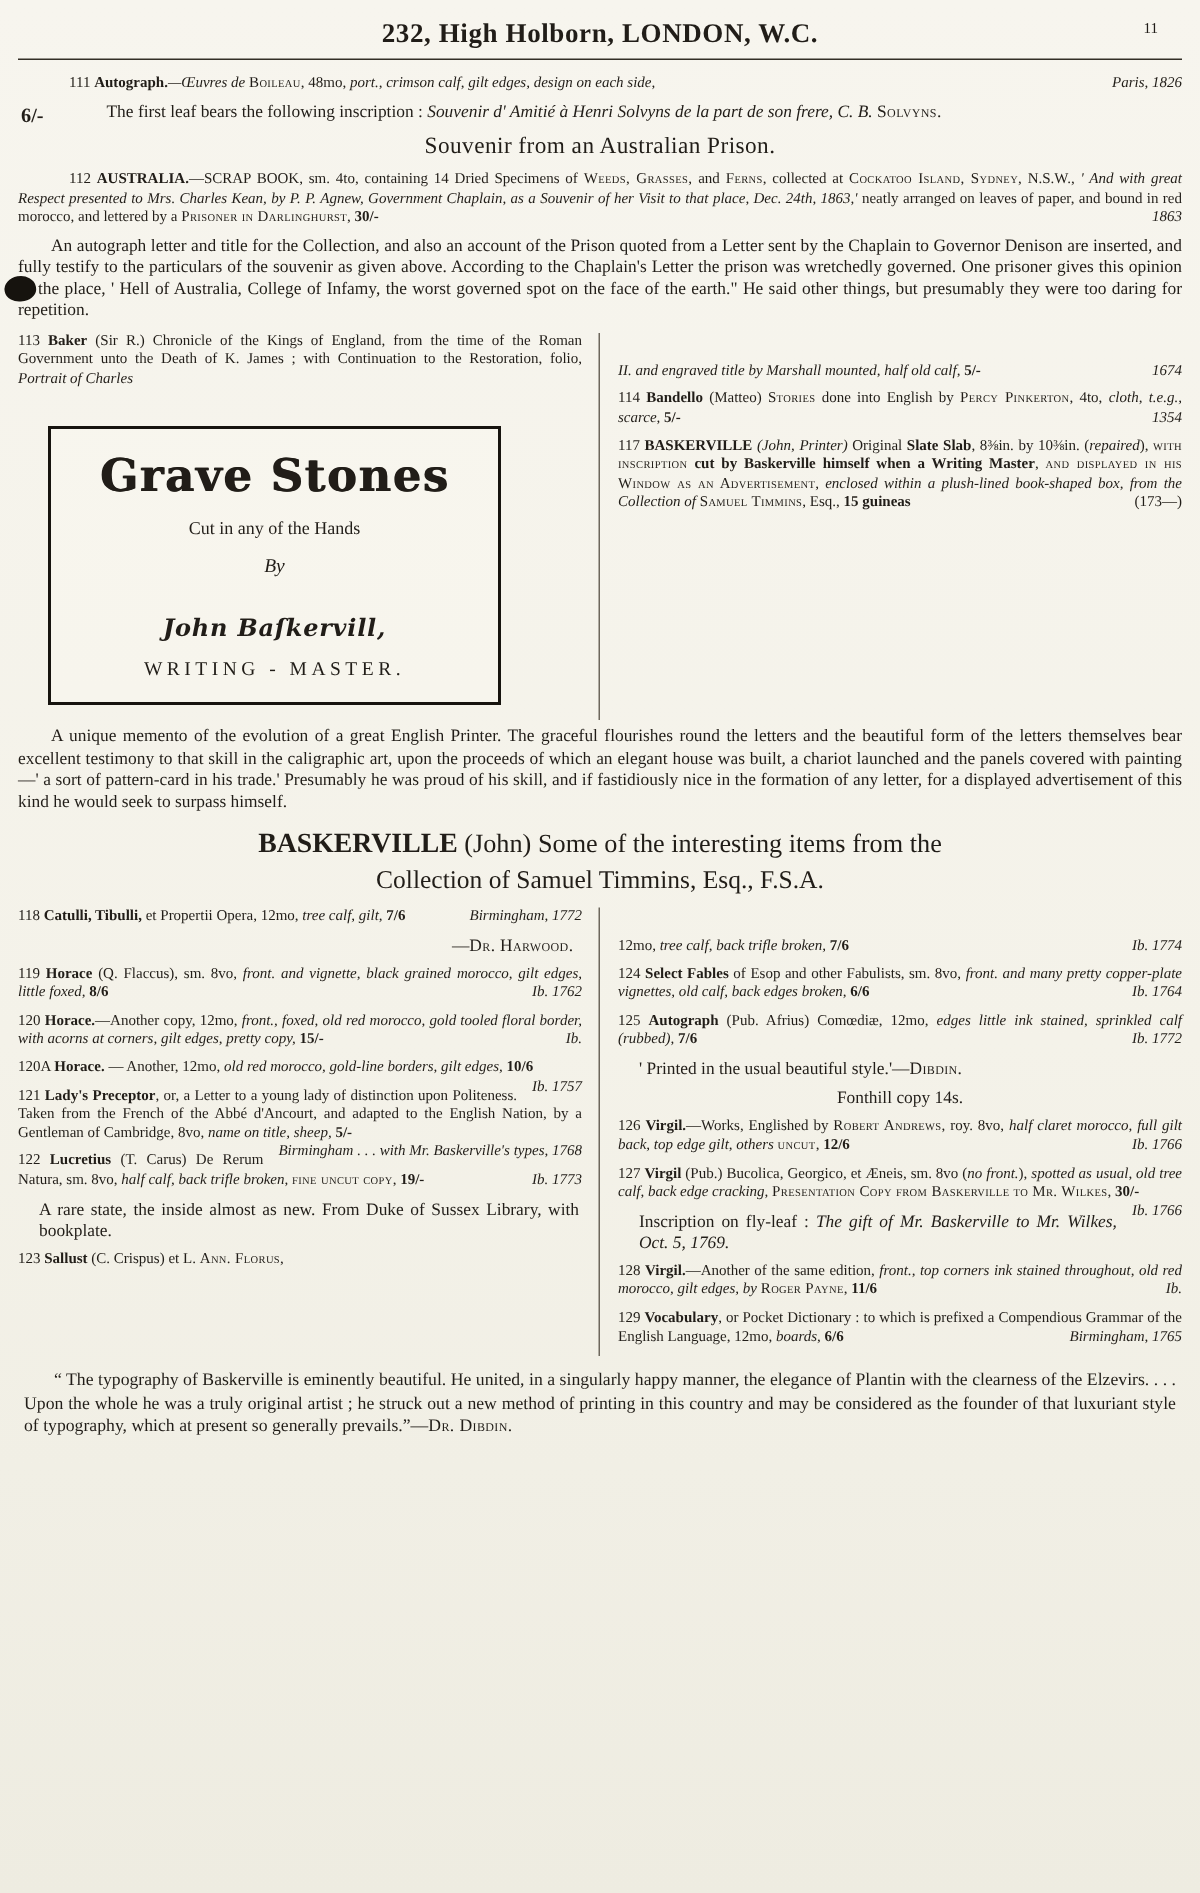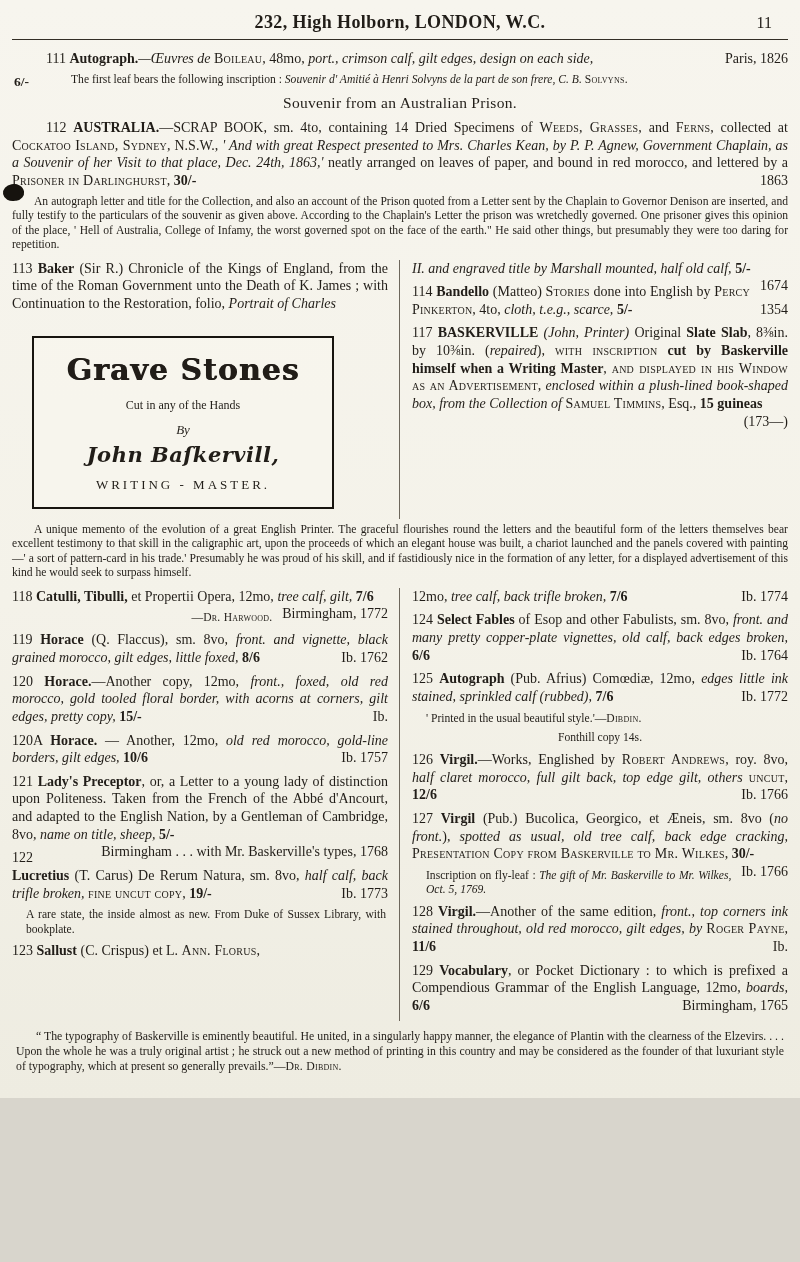--- a/index.html
+++ b/index.html
@@ -1,63 +1,63 @@
 <!DOCTYPE html>
 <html><head>
 <meta charset="utf-8">
 <title>232, High Holborn, LONDON, W.C.</title>
 <style>
   *{box-sizing:border-box;}
   html,body{margin:0;padding:0;background:#d8d5cc;}
   .page{
-    width:800px;height:1098px;margin:0 auto;position:relative;overflow:hidden;
+    width:800px;height:1262px;margin:0 auto;position:relative;overflow:hidden;
     background:linear-gradient(180deg,#f7f5ee 0%,#f4f2e9 55%,#eeece1 100%);
     color:#211d18;
     font-family:"Liberation Serif","DejaVu Serif",serif;
     padding:10px 12px 8px 12px;
   }
   
   .header{position:relative;padding:2px 6px 3px 6px;}
   .header-address{display:block;text-align:center;font-weight:bold;font-size:18px;letter-spacing:.4px;}
-  .header-pagenum{position:absolute;right:16px;top:4px;font-size:16px;}
+  .header-pagenum{position:absolute;right:16px;top:4px;font-size:10px;}
   .header-rule{border-top:1.5px solid #332e26;margin:3px 0 10px 0;}
   
   p{margin:0;}
-  .entry-text{font-size:14px;line-height:1.26;text-align:justify;margin:0 0 5px 0;}
+  .entry-text{font-size:10px;line-height:1.26;text-align:justify;margin:0 0 5px 0;}
   .full-entry{text-indent:34px;}
   .note-text{font-size:11.6px;line-height:1.25;text-align:justify;margin:0 0 7px 0;}
   .note-indent{text-indent:22px;}
   .center-heading{font-size:15.5px;text-align:center;margin:4px 0 7px 0;letter-spacing:.3px;}
   
   .st-b{font-weight:700;}
   .st-i{font-style:italic;}
   .st-sc{font-variant:small-caps;letter-spacing:.25px;}
-  .st-date{float:right;padding-left:10px;}
+  .st-date{float:right;font-style:italic;padding-left:10px;}
   .st-ref{float:right;padding-left:10px;}
   .st-pricefloat{float:left;font-weight:700;font-style:normal;font-size:13.5px;margin:1px 42px 0 2px;}
   
   .twocol{display:flex;align-items:stretch;margin:2px 0 4px 0;}
   .col{width:50%;}
   .col-left{border-right:1px solid #6d675c;padding-right:11px;}
-  .col-right{padding-left:12px;}
+  .col-right{padding-left:12px;margin-top:20px;}
   .col .entry-text{margin-bottom:6px;}
   .col-note{font-size:11.6px;line-height:1.25;text-align:justify;margin:1px 2px 5px 14px;}
   .col-note-sig{font-size:11.6px;text-align:right;margin:0 6px 7px 0;}
   .col-note-center{font-size:11.6px;text-align:center;margin:0 0 7px 0;}
   
   .grave-box{
     border:2.5px solid #17140f;margin:24px 54px 10px 20px;padding:16px 8px 14px 8px;
     text-align:center;background:rgba(250,248,240,.5);
   }
   .grave-title{font-family:"DejaVu Serif",serif;font-weight:bold;font-size:30px;line-height:1.05;
     letter-spacing:1px;text-shadow:.6px 0 0 currentColor;}
   .grave-line2{font-size:12px;margin-top:12px;}
   .grave-by{font-size:13px;font-style:italic;margin-top:9px;}
-  .grave-name{font-family:"DejaVu Serif",serif;font-weight:bold;font-style:italic;font-size:21px;
-    margin-top:4px;letter-spacing:.5px;}
+  .grave-name{font-family:"DejaVu Serif",serif;font-weight:bold;font-style:italic;font-size:16px;
+    margin-top:24px;letter-spacing:.5px;}
   .grave-sub{font-size:13px;letter-spacing:3px;margin-top:10px;}
   
   .section-heading{text-align:center;margin:10px 0 8px 0;}
   .section-heading .line1{font-size:17.5px;}
   .section-heading .line1 .st-b{font-size:18.5px;}
   .section-heading .line2{font-size:17px;margin-top:3px;}
   
   .footer-quote{font-size:11.8px;line-height:1.3;text-align:justify;text-indent:20px;margin:8px 4px 0 4px;}
   
   .ink-blot{position:absolute;left:3px;top:184px;width:21px;height:17px;background:#16130e;
@@ -97,20 +97,24 @@
     </div>
     <div class="col col-right">
       <p class="entry-text"><span class="st-i">II. and engraved title by Marshall mounted, half old calf, </span><span class="st-b">5/-</span><span class="st-date">1674</span></p>
       <p class="entry-text"><span>114 </span><span class="st-b">Bandello</span><span> (Matteo) </span><span class="st-sc">Stories</span><span> done into English by </span><span class="st-sc">Percy Pinkerton</span><span>, 4to, </span><span class="st-i">cloth, t.e.g., scarce,</span><span> </span><span class="st-b">5/-</span><span class="st-date">1354</span></p>
       <p class="entry-text"><span>117 </span><span class="st-b">BASKERVILLE</span><span class="st-i"> (John, Printer)</span><span> Original </span><span class="st-b">Slate Slab</span><span>, 8⅜in. by 10⅜in. (</span><span class="st-i">repaired</span><span>), </span><span class="st-sc">with inscription</span><span> </span><span class="st-b">cut by Baskerville himself when a Writing Master</span><span>, </span><span class="st-sc">and displayed in his Window as an Advertisement</span><span>, </span><span class="st-i">enclosed within a plush-lined book-shaped box, from the Collection of </span><span class="st-sc">Samuel Timmins</span><span>, Esq., </span><span class="st-b">15 guineas</span><span class="st-ref">(173—)</span></p>
     </div>
   </div>
 
   <p class="note-text note-indent"><span>A unique memento of the evolution of a great English Printer. The graceful flourishes round the letters and the beautiful form of the letters themselves bear excellent testimony to that skill in the caligraphic art, upon the proceeds of which an elegant house was built, a chariot launched and the panels covered with painting—' a sort of pattern-card in his trade.' Presumably he was proud of his skill, and if fastidiously nice in the formation of any letter, for a displayed advertisement of this kind he would seek to surpass himself.</span></p>
 
+  <div class="section-heading">
+    <div class="line1"><span class="st-b">BASKERVILLE</span><span> (John) Some of the interesting items from the</span></div>
+    <div class="line2">Collection of Samuel Timmins, Esq., F.S.A.</div>
+  </div>
 
   <div class="twocol">
     <div class="col col-left">
       <p class="entry-text"><span>118 </span><span class="st-b">Catulli, Tibulli,</span><span> et Propertii Opera, 12mo, </span><span class="st-i">tree calf, gilt,</span><span> </span><span class="st-b">7/6</span><span class="st-date">Birmingham, 1772</span></p>
       <div class="col-note-sig"><span>—</span><span class="st-sc">Dr. Harwood</span><span>.</span></div>
       <p class="entry-text"><span>119 </span><span class="st-b">Horace</span><span> (Q. Flaccus), sm. 8vo, </span><span class="st-i">front. and vignette, black grained morocco, gilt edges, little foxed,</span><span> </span><span class="st-b">8/6</span><span class="st-date">Ib. 1762</span></p>
       <p class="entry-text"><span>120 </span><span class="st-b">Horace.</span><span>—Another copy, 12mo, </span><span class="st-i">front., foxed, old red morocco, gold tooled floral border, with acorns at corners, gilt edges, pretty copy,</span><span> </span><span class="st-b">15/-</span><span class="st-date">Ib.</span></p>
       <p class="entry-text"><span>120A </span><span class="st-b">Horace.</span><span> — Another, 12mo, </span><span class="st-i">old red morocco, gold-line borders, gilt edges,</span><span> </span><span class="st-b">10/6</span><span class="st-date">Ib. 1757</span></p>
       <p class="entry-text"><span>121 </span><span class="st-b">Lady's Preceptor</span><span>, or, a Letter to a young lady of distinction upon Politeness. Taken from the French of the Abbé d'Ancourt, and adapted to the English Nation, by a Gentleman of Cambridge, 8vo, </span><span class="st-i">name on title, sheep,</span><span> </span><span class="st-b">5/-</span><span class="st-date">Birmingham . . . with Mr. Baskerville's types, 1768</span></p>
       <p class="entry-text"><span>122 </span><span class="st-b">Lucretius</span><span> (T. Carus) De Rerum Natura, sm. 8vo, </span><span class="st-i">half calf, back trifle broken,</span><span> </span><span class="st-sc">fine uncut copy</span><span>, </span><span class="st-b">19/-</span><span class="st-date">Ib. 1773</span></p>

